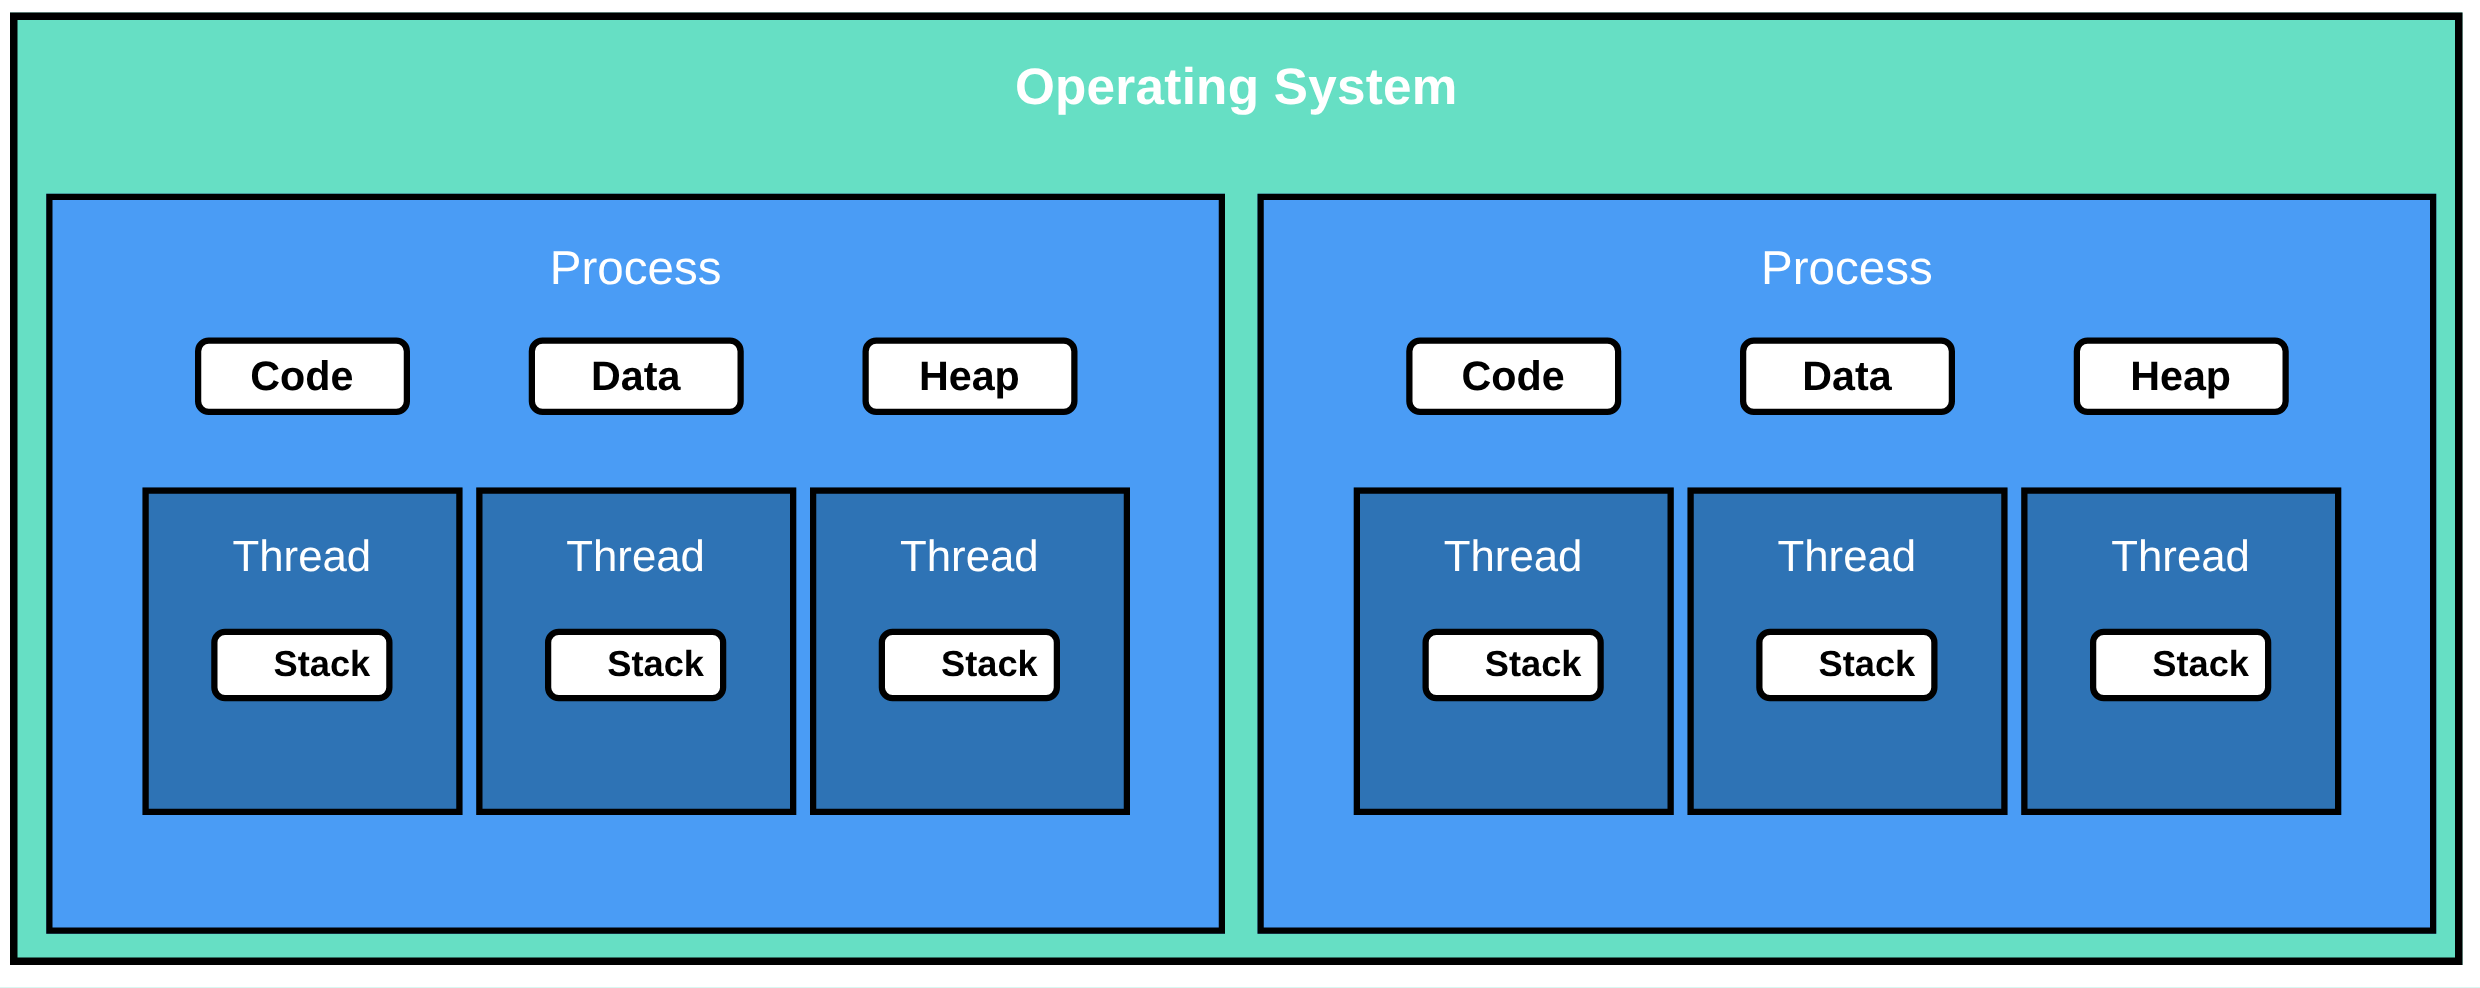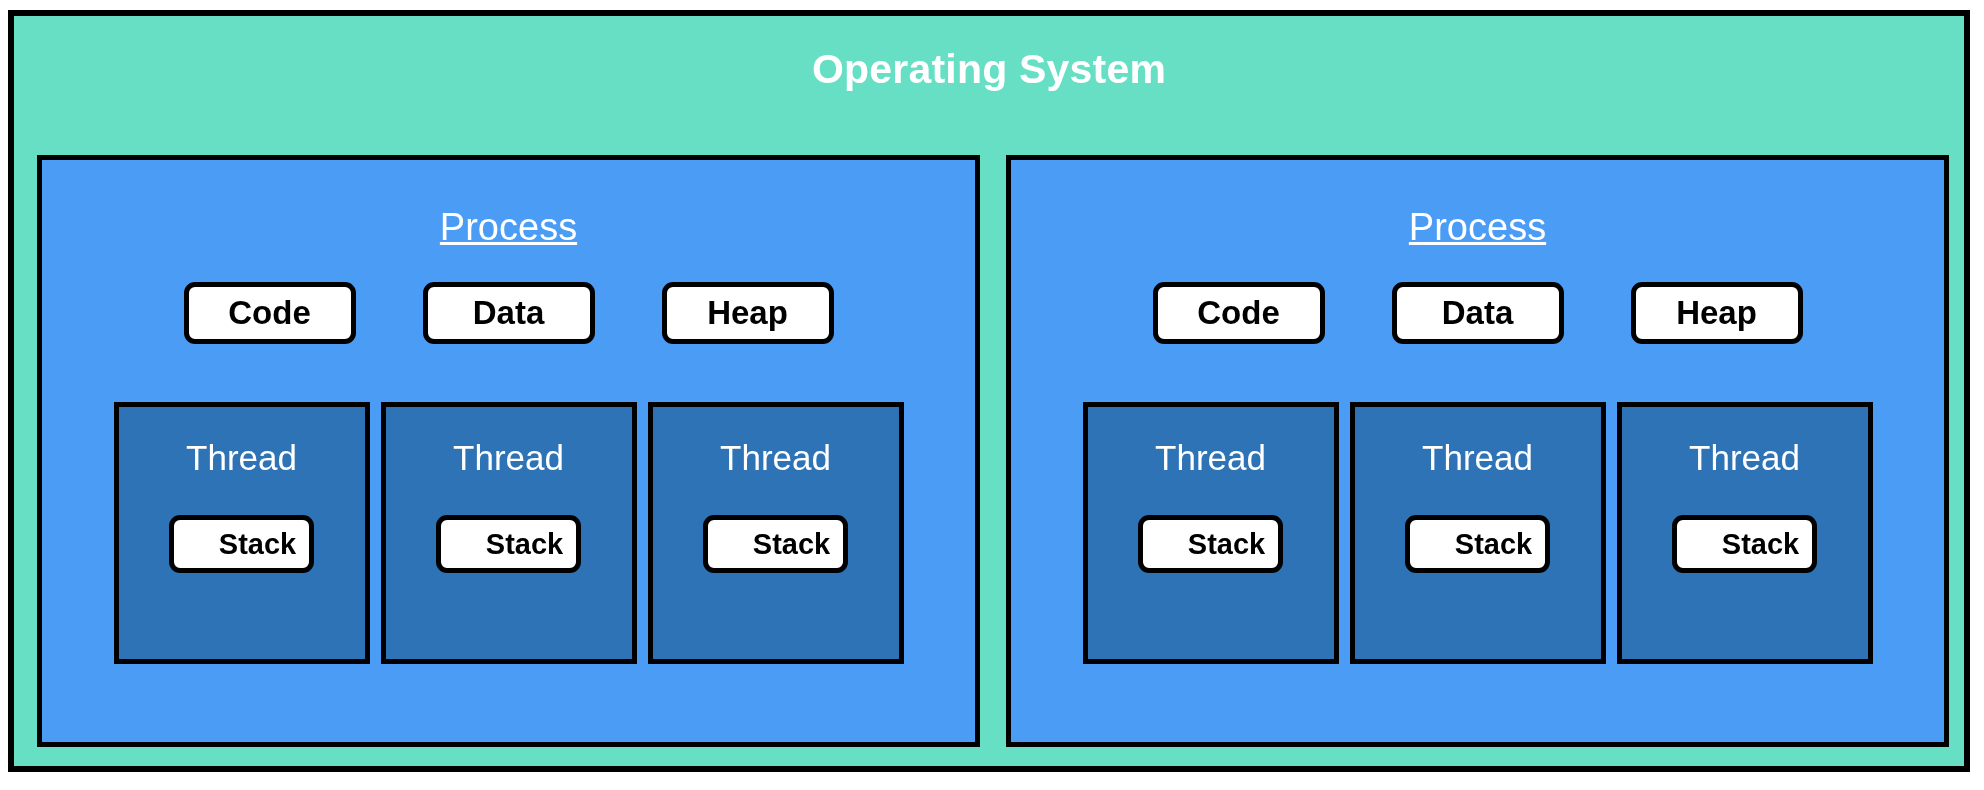--- a/index.html
+++ b/index.html
@@ -64,30 +64,29 @@
     display: flex;
     flex-direction: column;
     align-items: center;
   }
 
   .process-title {
     color: #ffffff;
     font-size: 38px;
     font-weight: normal;
     line-height: 1;
-    margin-top: 48px;
-    white-space: nowrap;
-    text-decoration: underline;
+    margin-top: 36px;
+    white-space: nowrap;
   }
 
   
   .segment-row {
     display: flex;
     justify-content: center;
-    gap: 67px;
+    gap: 95px;
     margin-top: 36px;
     text-align: center;
   }
 
   .pill {
     box-sizing: border-box;
     background: #ffffff;
     border: 5px solid #000000;
     border-radius: 11px;
     color: #000000;

